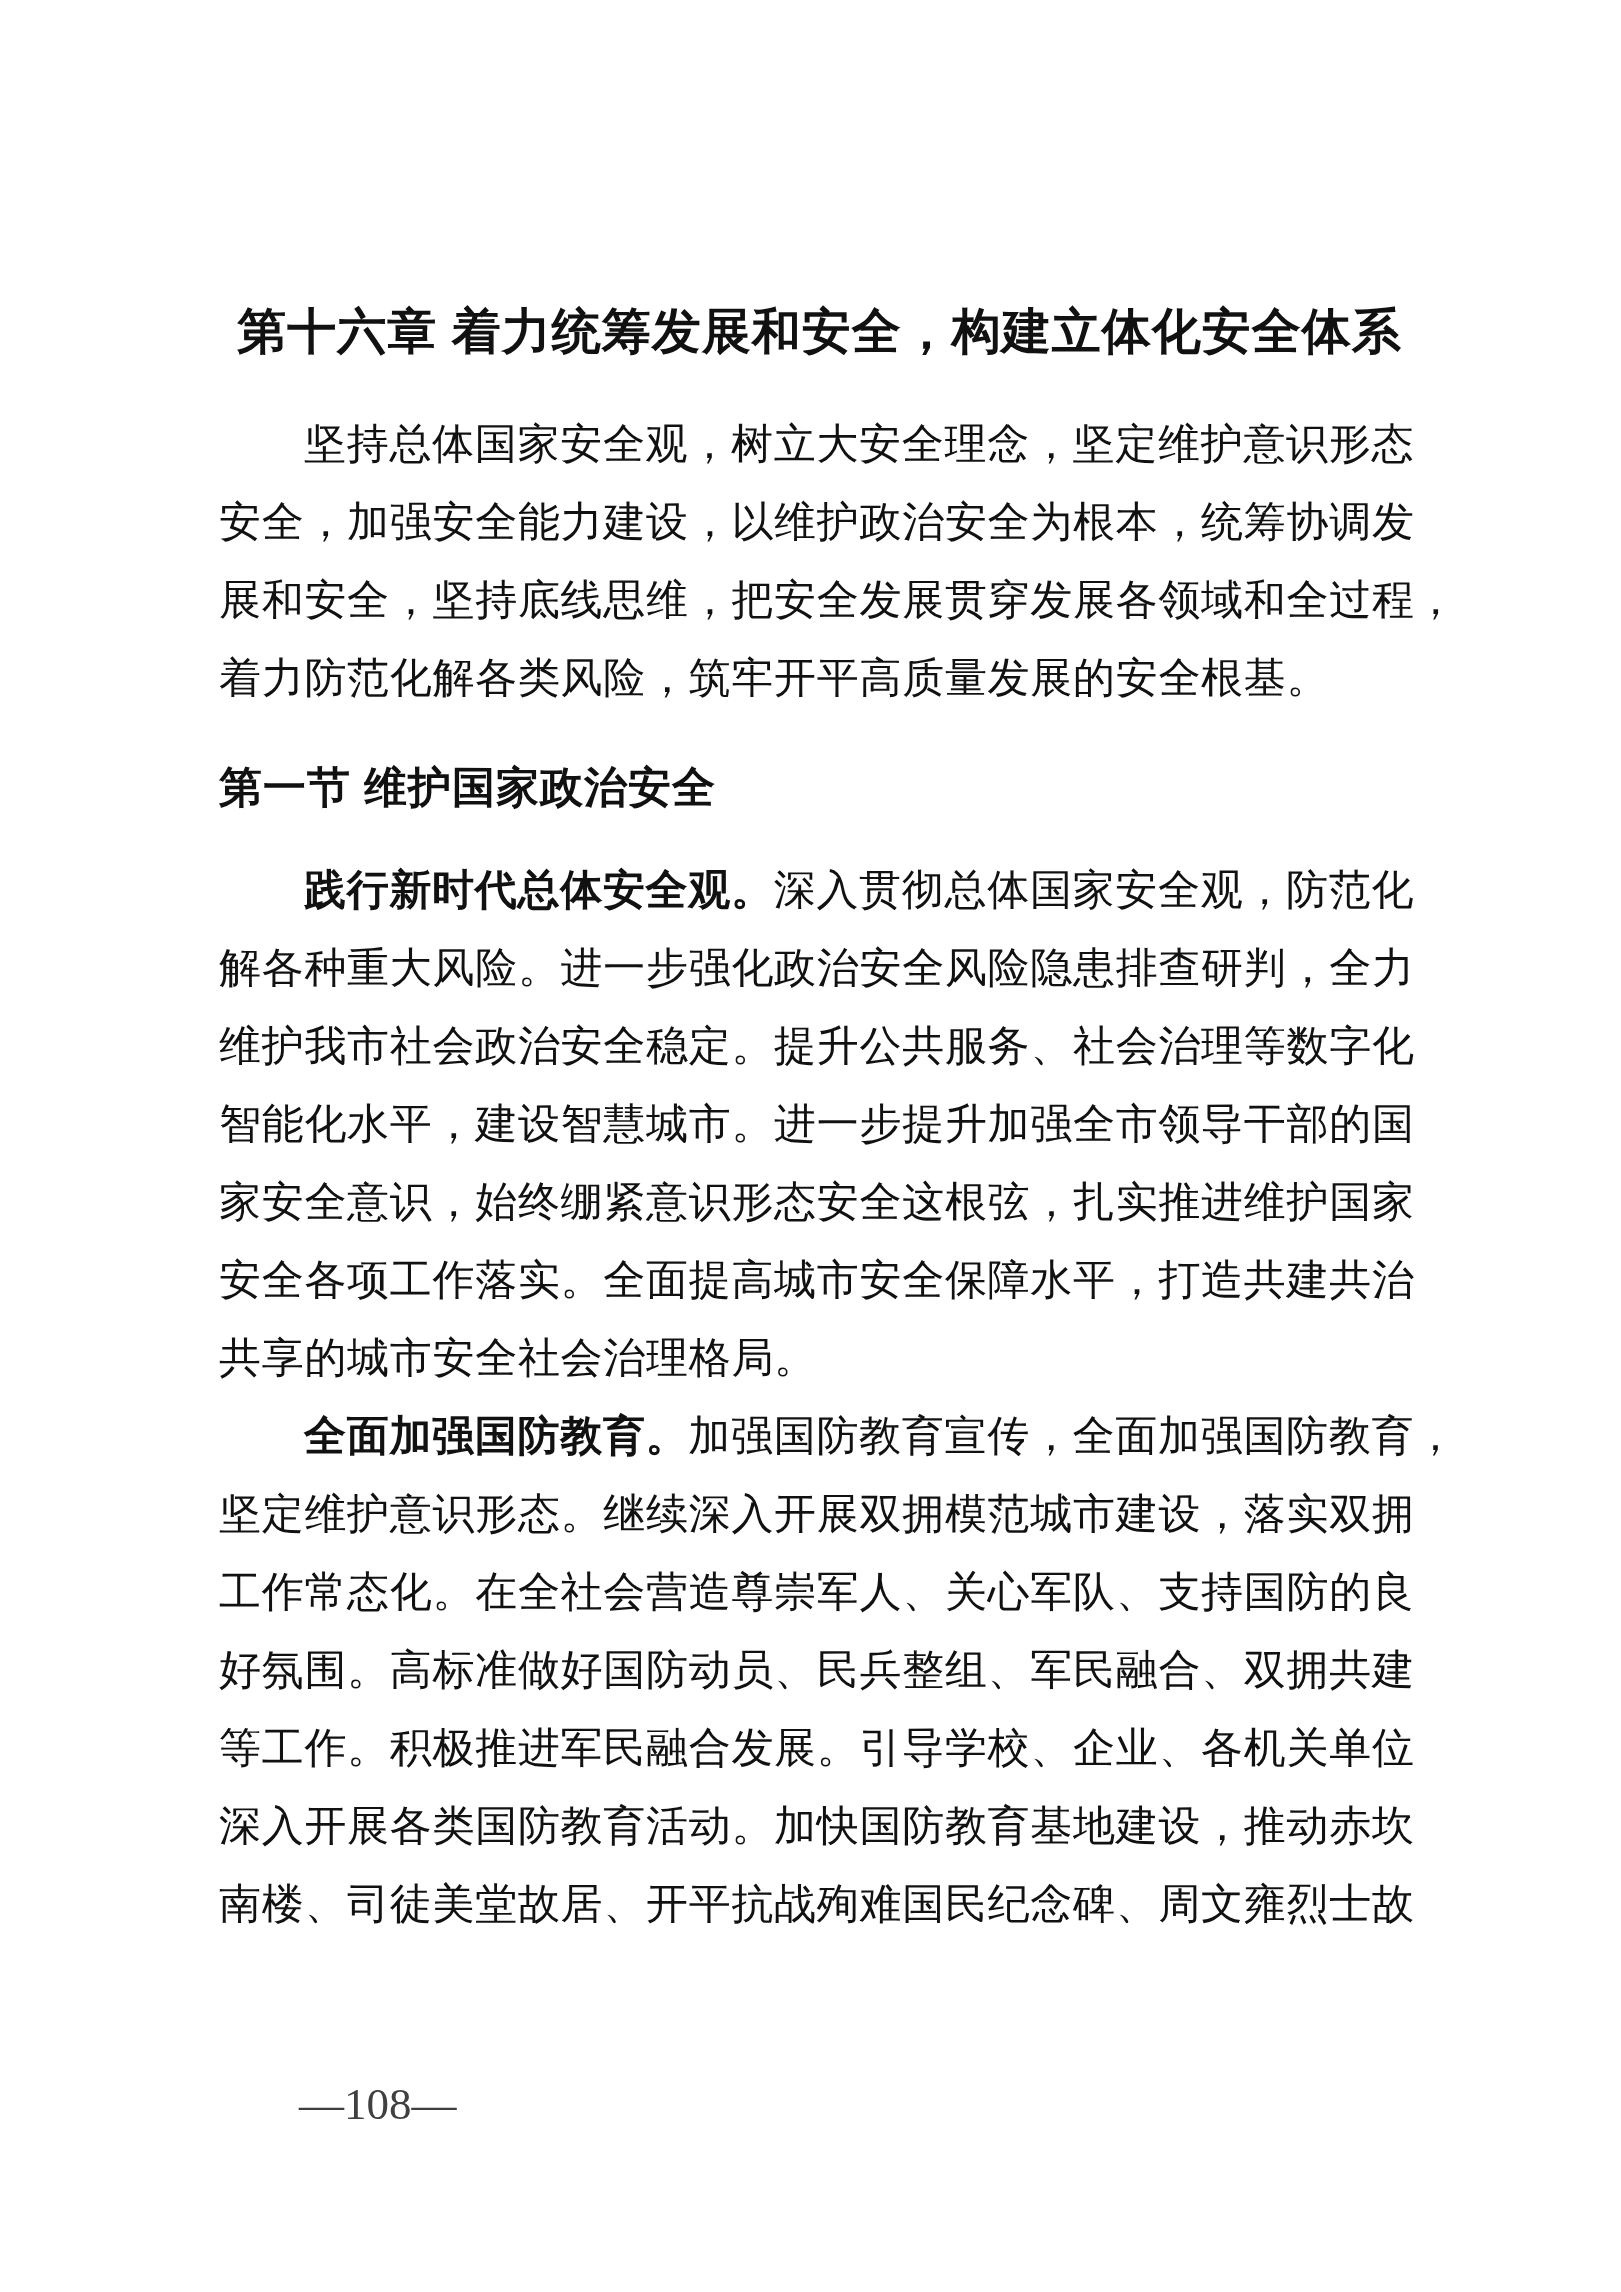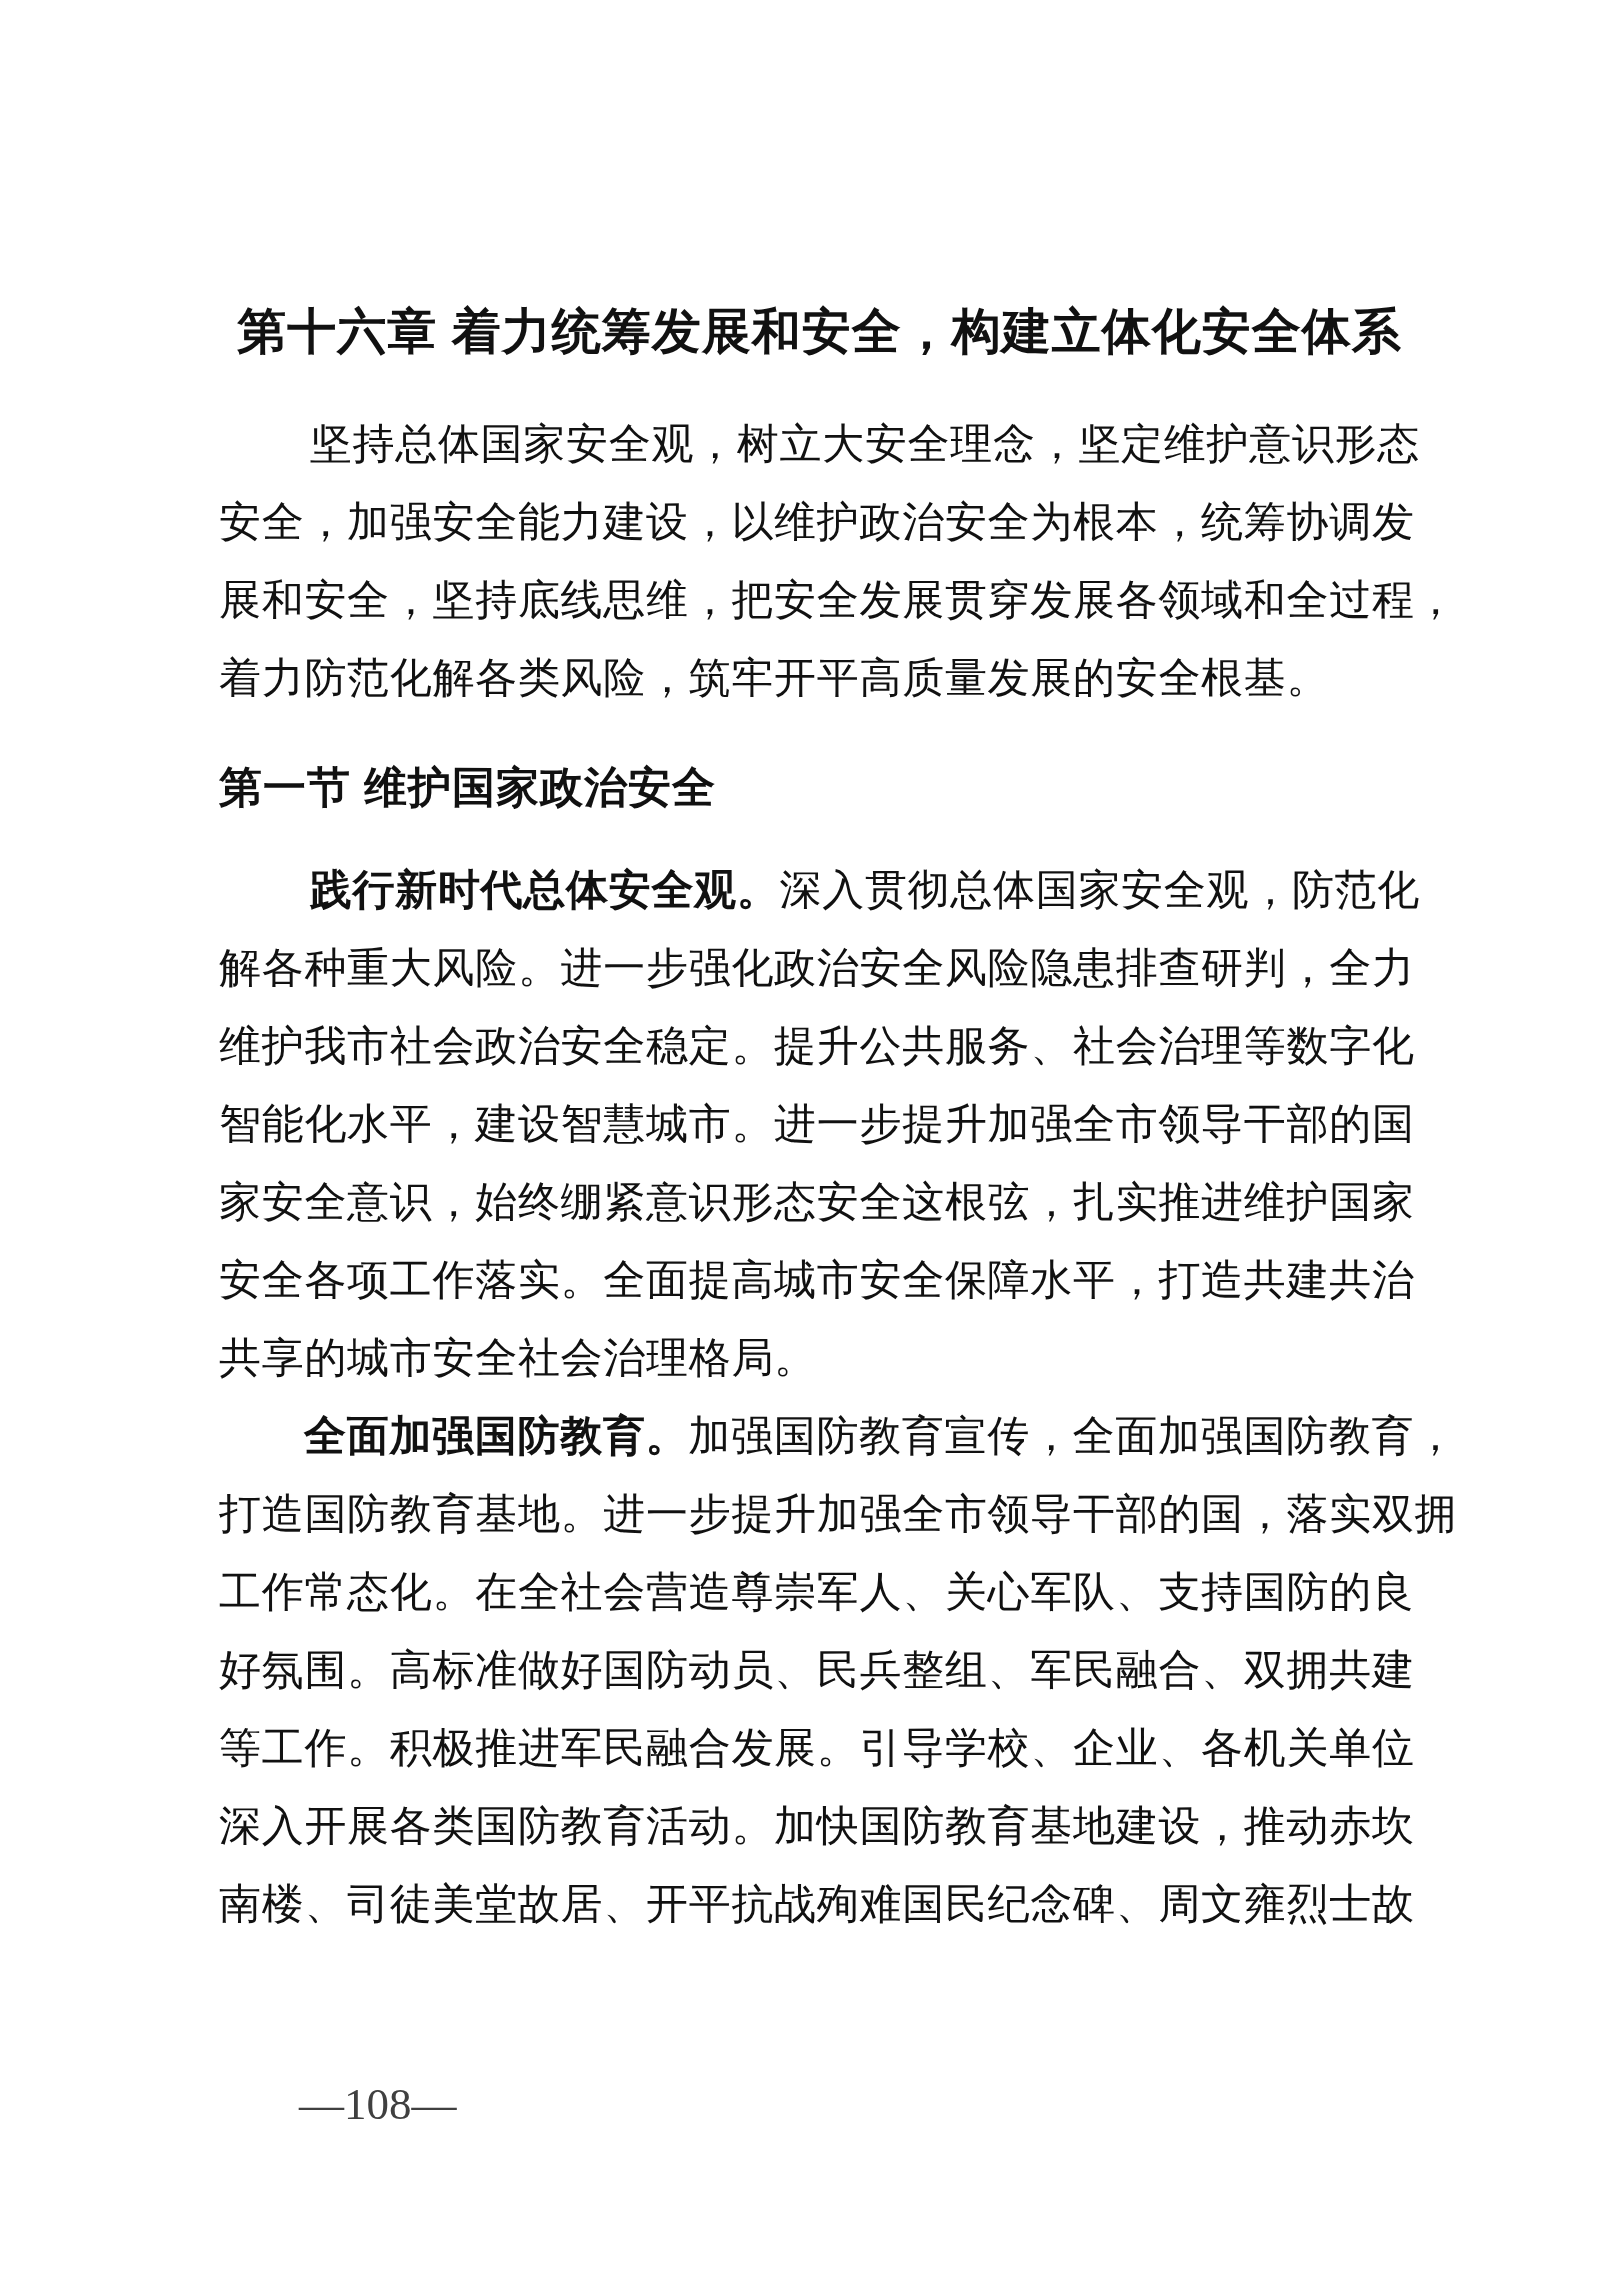--- a/index.html
+++ b/index.html
@@ -37,21 +37,20 @@
     font-size: 42px;
     letter-spacing: 0.7px;
     margin: 0;
   }
   .para .line {
     line-height: 78px;
     white-space: nowrap;
   }
   .para .line.indent {
     text-indent: 85px;
-    text-align: right;
   }
   .para1 { margin-top: 38px; }
   .para2 { margin-top: 32px; }
   .para3 { margin-top: 0; }
   .section-heading {
     font-family: "Liberation Sans", "DejaVu Sans", sans-serif;
     font-weight: bold;
     font-size: 43px;
     line-height: 63px;
     letter-spacing: 1px;
@@ -95,21 +94,21 @@
       <div class="line">解各种重大风险。进一步强化政治安全风险隐患排查研判，全力</div>
       <div class="line">维护我市社会政治安全稳定。提升公共服务、社会治理等数字化</div>
       <div class="line">智能化水平，建设智慧城市。进一步提升加强全市领导干部的国</div>
       <div class="line">家安全意识，始终绷紧意识形态安全这根弦，扎实推进维护国家</div>
       <div class="line">安全各项工作落实。全面提高城市安全保障水平，打造共建共治</div>
       <div class="line">共享的城市安全社会治理格局。</div>
     </div>
 
     <div class="para para3">
       <div class="line indent"><span class="lead">全面加强国防教育。</span><span>加强国防教育宣传，全面加强国防教育，</span></div>
-      <div class="line">打造国防教育基地。进一步提升加强全市领导干部的国，落实双拥</div>
+      <div class="line">坚定维护意识形态。继续深入开展双拥模范城市建设，落实双拥</div>
       <div class="line">工作常态化。在全社会营造尊崇军人、关心军队、支持国防的良</div>
       <div class="line">好氛围。高标准做好国防动员、民兵整组、军民融合、双拥共建</div>
       <div class="line">等工作。积极推进军民融合发展。引导学校、企业、各机关单位</div>
       <div class="line">深入开展各类国防教育活动。加快国防教育基地建设，推动赤坎</div>
       <div class="line">南楼、司徒美堂故居、开平抗战殉难国民纪念碑、周文雍烈士故</div>
     </div>
 
   </div>
 
   <div class="page-number">—108—</div>

